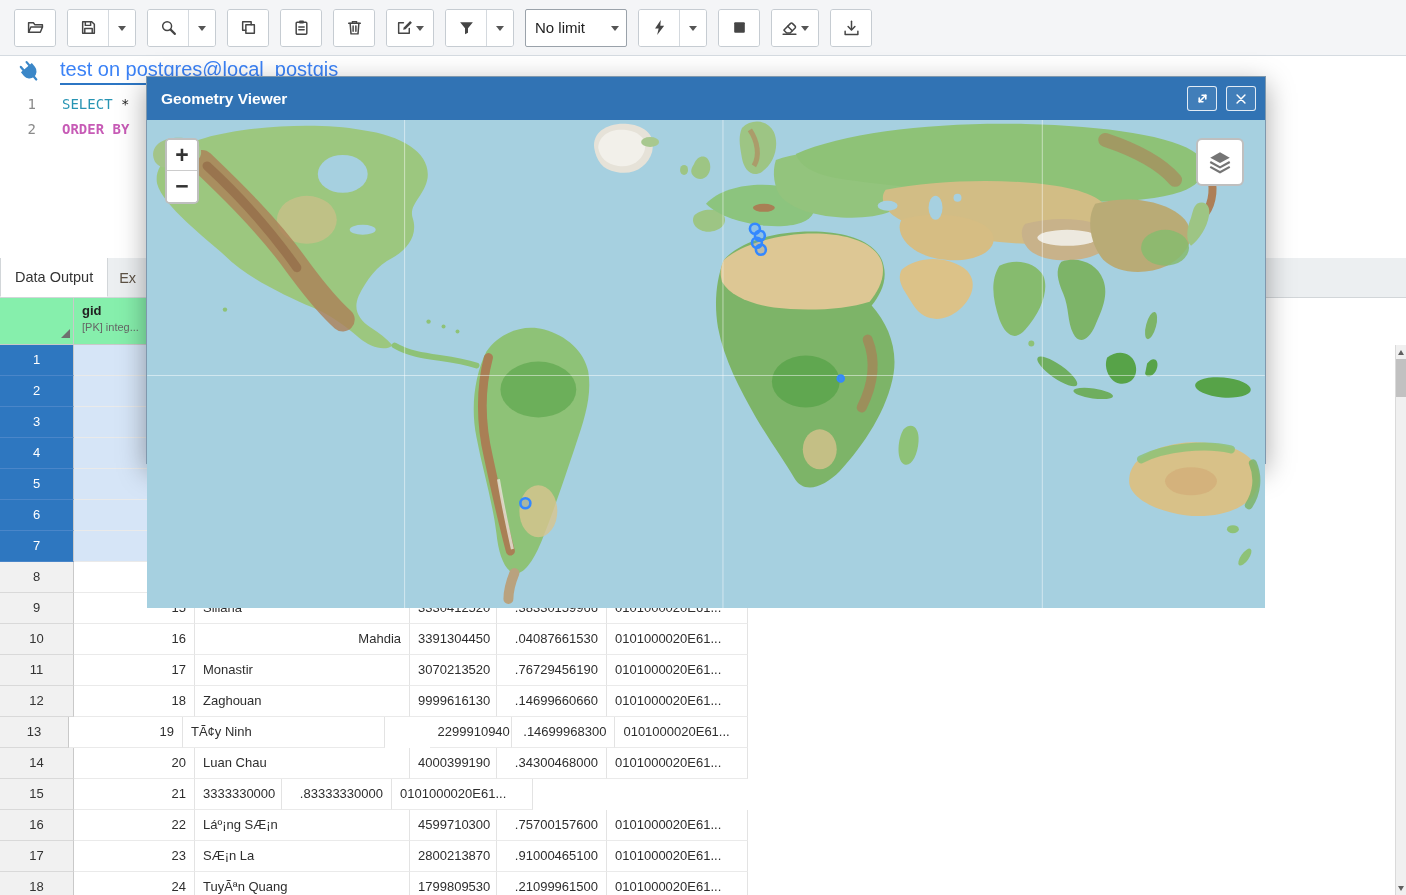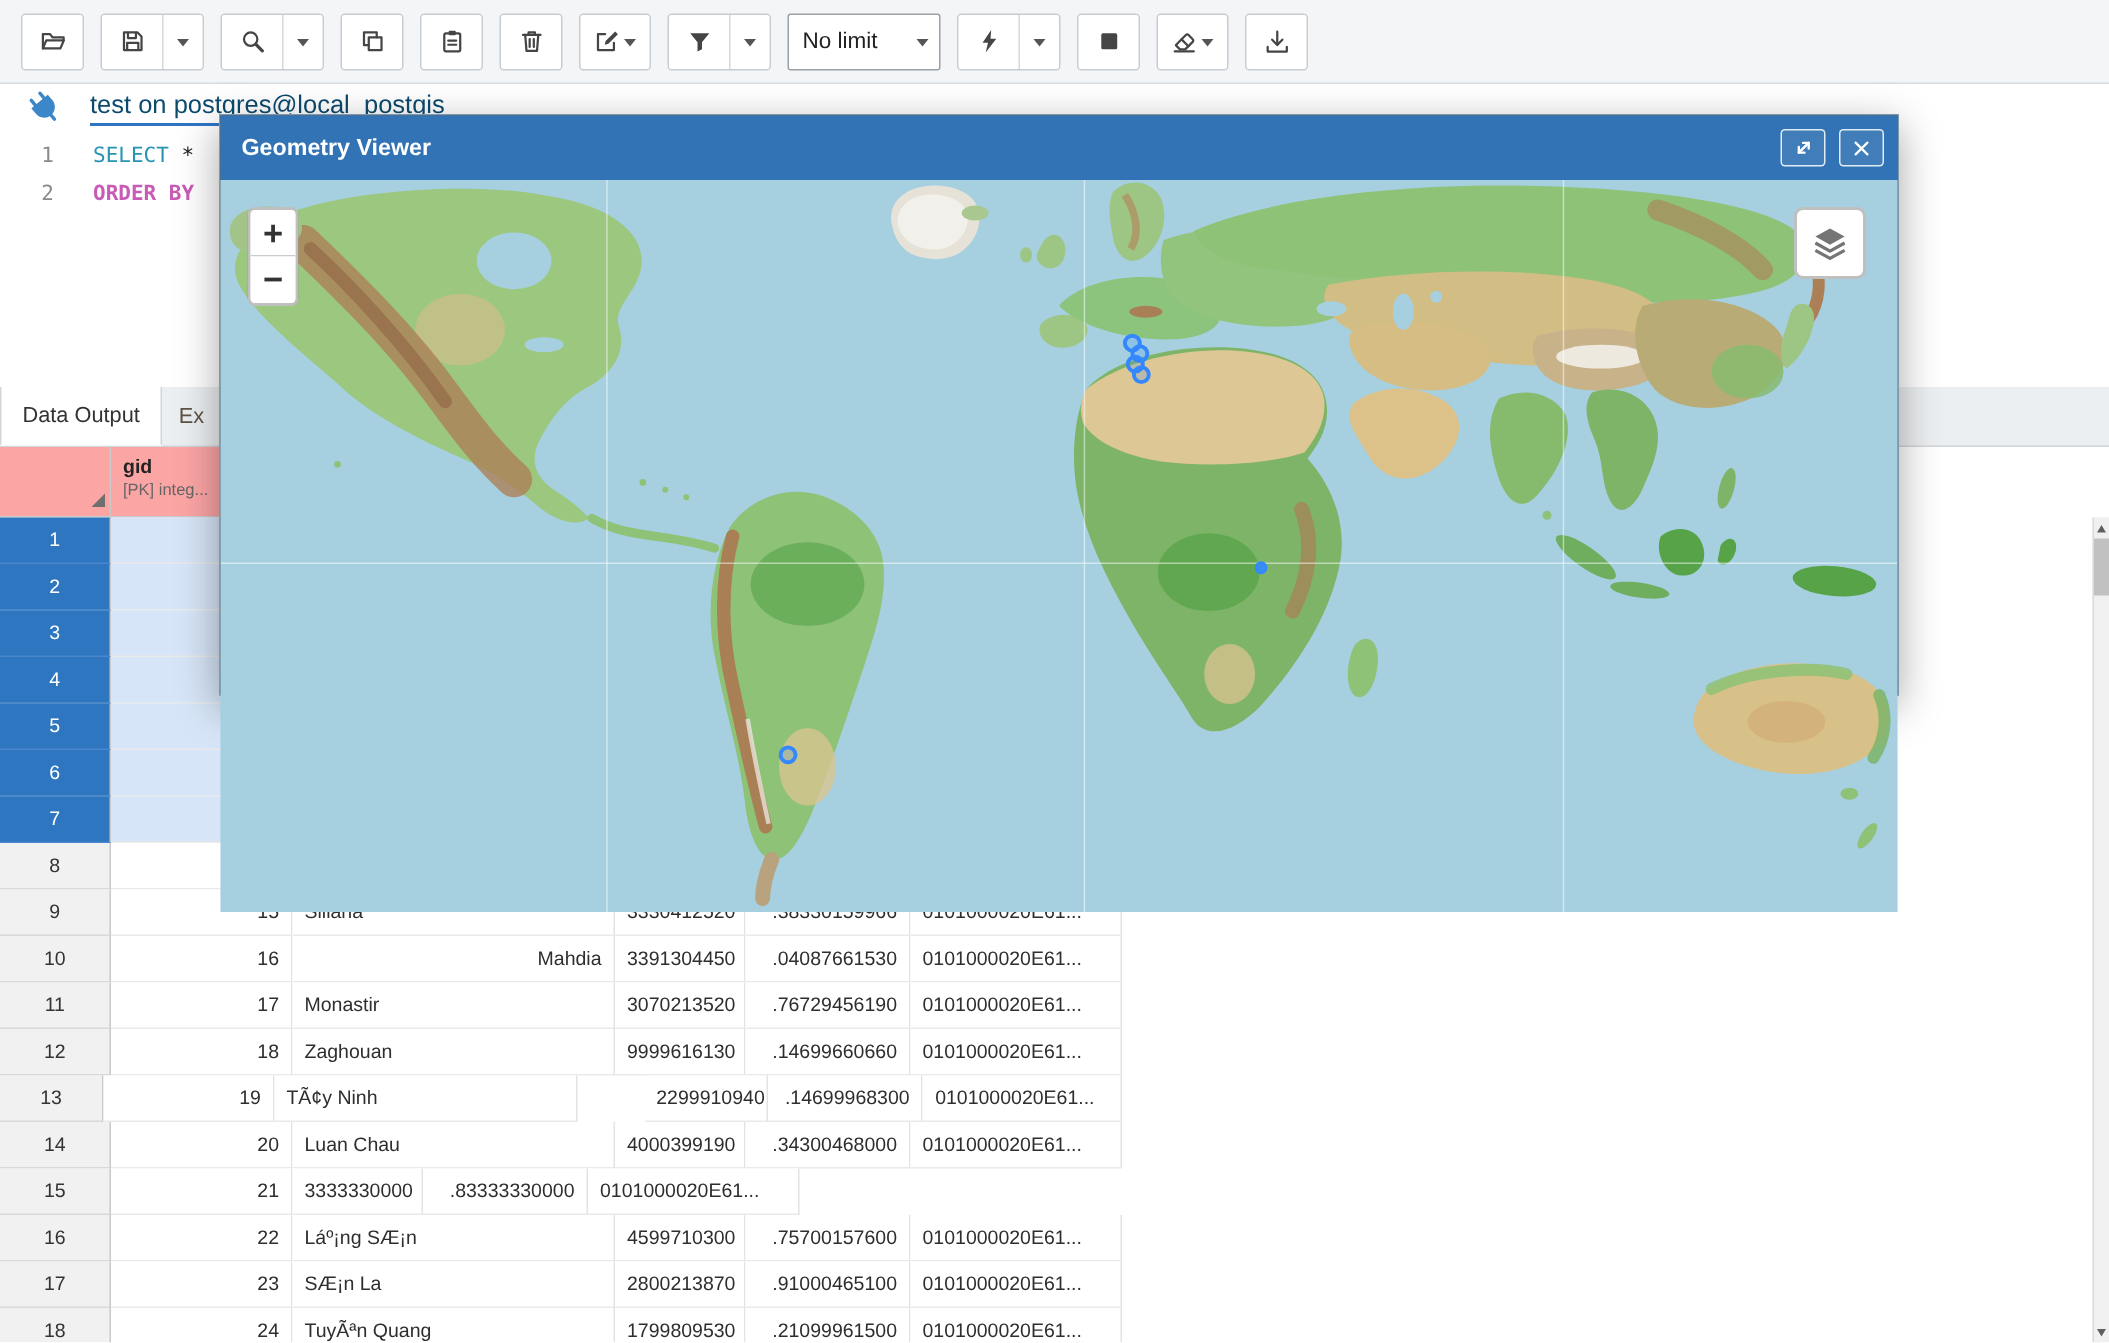--- a/index.html
+++ b/index.html
@@ -19,21 +19,21 @@
   .tb-icon { stroke:#454545; fill:none; stroke-width:1.4; stroke-linecap:round; stroke-linejoin:round; }
   .tb-icon .fill { fill:#454545; stroke:none; }
   .limit-select { display:flex; height:38px; width:102px; background:#fff; border:1px solid #9aa2aa; border-radius:2px; align-items:center; }
   .limit-select .val { flex:1; padding-left:9px; font-size:15px; color:#222; }
   .limit-select .sel-caret { width:22px; display:flex; justify-content:center; }
 
   
   .connbar { position:absolute; left:0; top:57px; width:1406px; height:29px; background:#fff;
              display:flex; align-items:center; }
   .conn-icon { width:24px; height:24px; margin-left:18px; transform:rotate(-40deg); }
-  .conn-label { margin-left:18px; font-size:17px; color:#0c4a6e;
+  .conn-label { margin-left:18px; font-size:20px; color:#3b82f6;
                 border-bottom:2px solid var(--connection-underline,#2c76c4); padding-bottom:2px; }
 
   
   .editor { position:absolute; left:0; top:86px; width:1406px; height:172px; background:#fff;
             font-family:"DejaVu Sans Mono", monospace; font-size:14px; }
   .ed-line { display:flex; height:25px; line-height:25px; }
   .ed-line:first-child { margin-top:6px; }
   .gutter { width:36px; text-align:right; color:#8a8a8a; padding-right:0; }
   .code { padding-left:26px; color:#222; white-space:pre; }
   .kw1 { color:var(--keyword-select,#2794b3); font-weight:normal; }
@@ -42,21 +42,21 @@
   
   .tabbar { position:absolute; left:0; top:258px; width:1406px; height:40px; background:#eceff1;
             border-bottom:1px solid #d2d6d9; display:flex; }
   .tab { height:100%; display:flex; align-items:center; padding:0 14px; font-size:14.5px; color:#333; }
   .tab.active { background:#fff; border-left:1px solid #d2d6d9; border-right:1px solid #d2d6d9; border-bottom:1px solid #fff; margin-bottom:-1px; }
   .tab.inactive { padding-left:11px; color:#5d5245; }
 
   
   .grid { position:absolute; left:0; top:298px; width:1406px; height:597px; background:#fff; }
   .grid-header { display:flex; height:47px; width:748px; background:#f4f4f4; border-bottom:1px solid #c9c9c9; }
-  .gh-cell { border-right:1px solid #c9c9c9; background:#fca5a5; position:relative; }
+  .gh-cell { border-right:1px solid #c9c9c9; background:#86efac; position:relative; }
   .gh-rownum { width:74px; }
   .corner-tri { position:absolute; right:3px; bottom:6px; width:0; height:0;
                 border-bottom:9px solid #6f6f6f; border-left:9px solid transparent; }
   .gh-gid { width:121px; padding:5px 0 0 8px; }
   .gh-title { font-size:13px; font-weight:bold; color:#222; }
   .gh-sub { font-size:11px; color:#666; margin-top:3px; }
   .gh-fill { flex:1; max-width:553px; }
   .grid-rows { width:748px; }
   .grid-row { display:flex; height:31px; }
   .rownum { width:74px; background:#f1f1f1; border-right:1px solid #c9c9c9; border-bottom:1px solid #d9d9d9;
@@ -69,21 +69,21 @@
   
   .vscroll { position:absolute; right:0; top:345px; width:11px; height:550px; background:#f0f0f0; border-left:1px solid #dadada; }
   .vs-btn { position:absolute; left:0; width:10px; height:14px; background:#f0f0f0; display:flex; align-items:center; justify-content:center; }
   .vs-up { top:0; } .vs-down { bottom:0; }
   .tri-up { width:0;height:0;border:3.5px solid transparent;border-bottom:5px solid #606060;margin-bottom:3px;}
   .tri-down { width:0;height:0;border:3.5px solid transparent;border-top:5px solid #606060;margin-top:3px;}
   .vs-thumb { position:absolute; left:0; top:14px; width:10px; height:38px; background:#c1c1c1; }
 
   
   .modal { position:absolute; left:146px; top:76px; width:1120px; height:388px; z-index:50;
-           border:1px solid #7f98ad; box-shadow:0 8px 26px rgba(0,0,0,.35); background:#404040; }
+           border:1px solid #7f98ad; box-shadow:0 8px 26px rgba(0,0,0,.35); background:#f97316; }
   .modal-header { height:43px; background:var(--header-blue,#3173b4); display:flex; align-items:center; }
   .modal-title { color:#fff; font-size:15.5px; font-weight:bold; margin-left:14px; flex:1; }
   .mh-btn { width:30px; height:25px; border:1px solid rgba(255,255,255,.85); border-radius:3px;
             display:flex; align-items:center; justify-content:center; margin-right:9px; cursor:pointer;
             background:rgba(255,255,255,.08); }
   .mh-icon { stroke:#fff; stroke-width:1.7; fill:none; stroke-linecap:round; }
   .map { position:relative; width:1118px; height:488px; overflow:hidden; background:var(--ocean,#a6d0e0); }
   .map svg.world { position:absolute; left:0; top:0; }
 
   .zoomctl { position:absolute; left:18px; top:18px; width:34px; border:2px solid rgba(0,0,0,.25);

